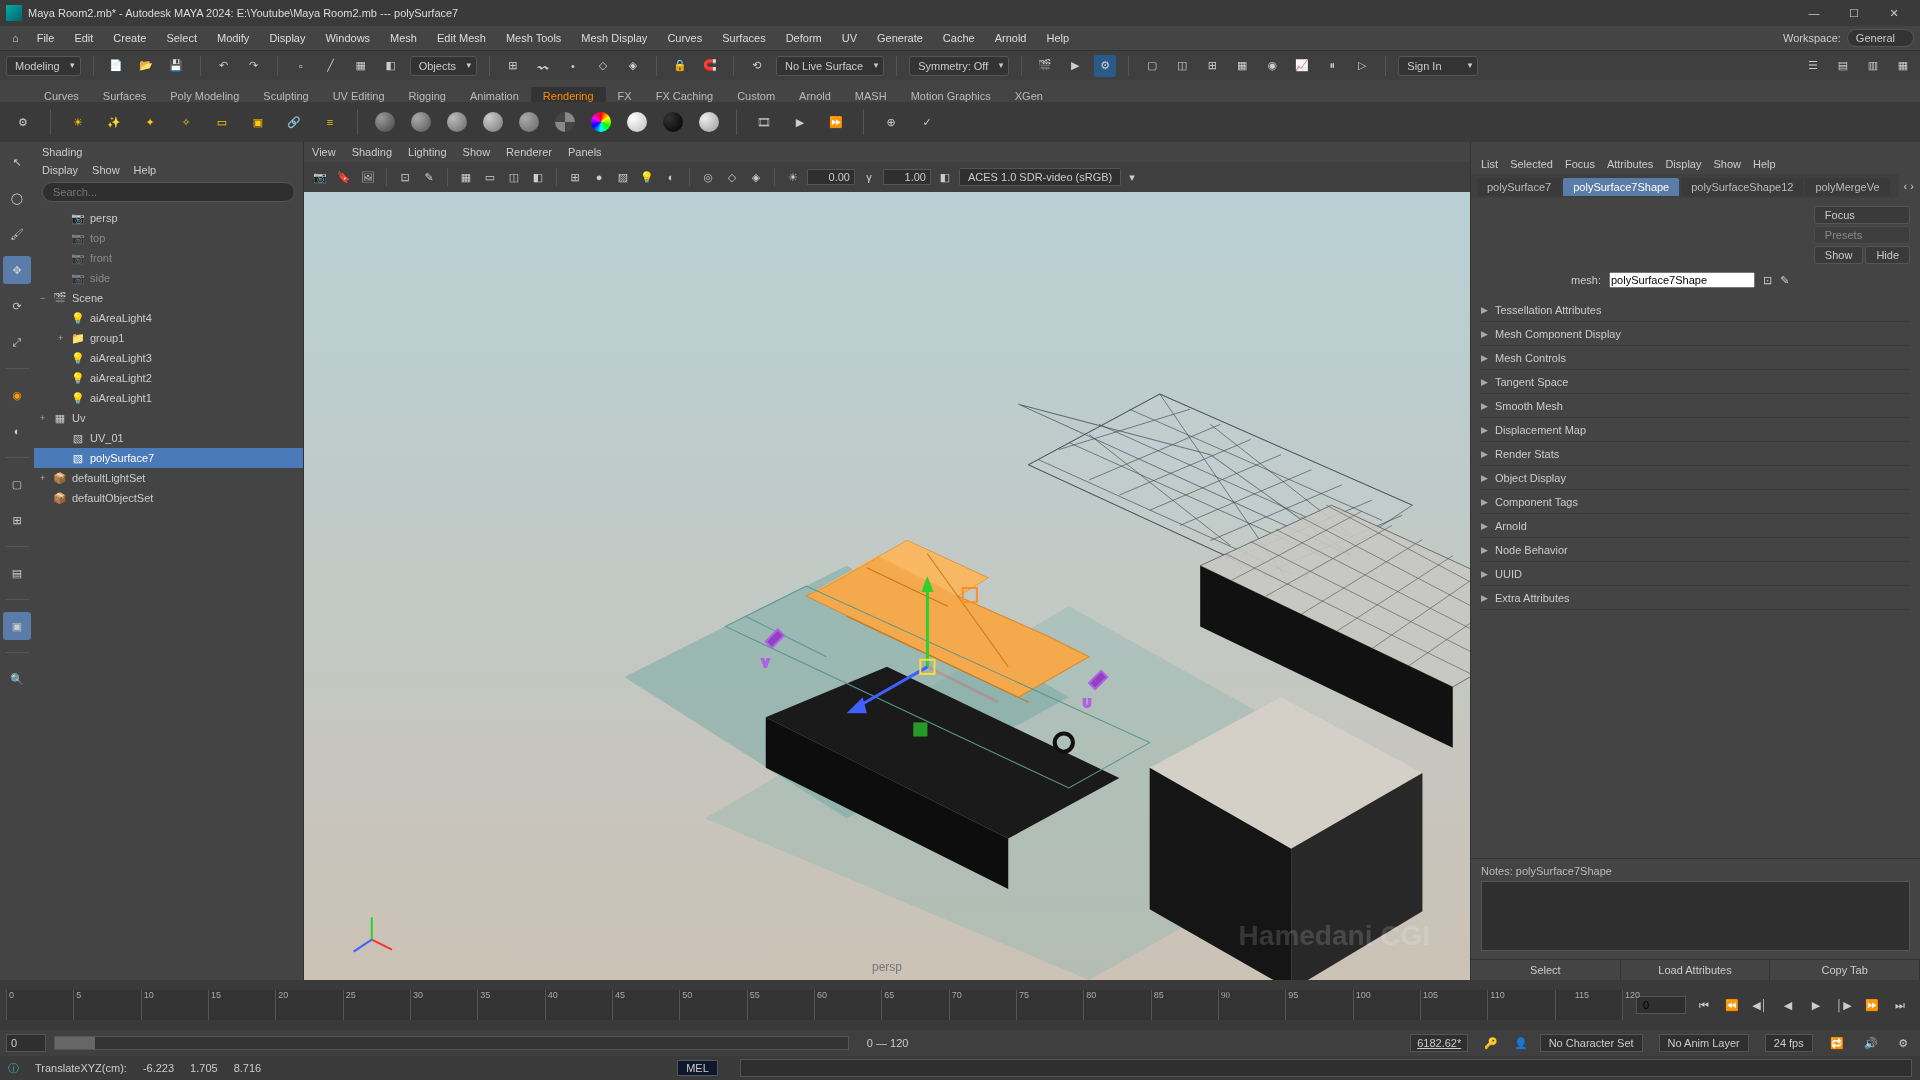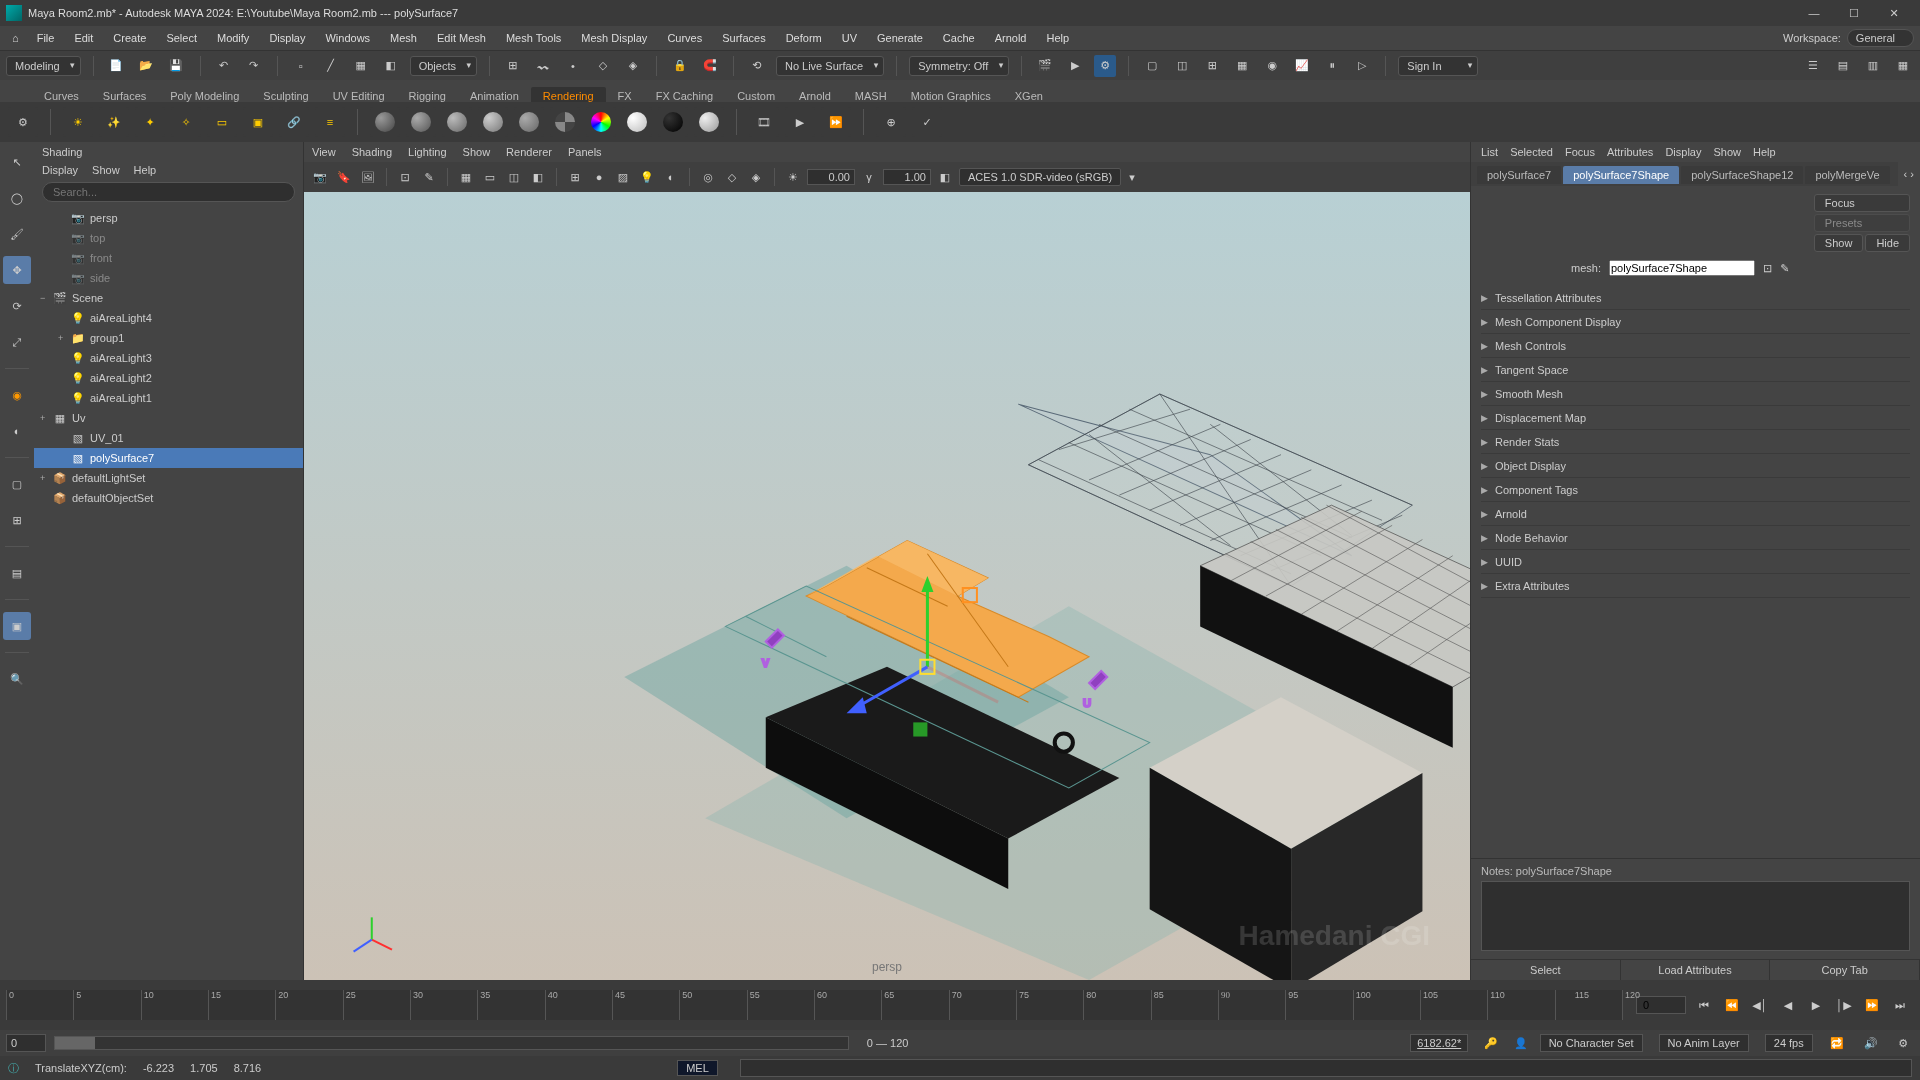--- a/index.html
+++ b/index.html
@@ -44,21 +44,21 @@
 .vp-toolbar .tb-btn { width: 20px; height: 20px; display: flex; align-items: center; justify-content: center; }
 .vp-toolbar .sep { width: 1px; height: 18px; background: #555; margin: 0 4px; }
 .vp-toolbar .numbox { width: 48px; background: #2f2f2f; border: 1px solid #555; padding: 1px 4px; text-align: right; color: #ccc; }
 .vp-toolbar .ddlong { background: #2f2f2f; border: 1px solid #555; padding: 2px 8px; border-radius: 2px; }
 .canvas { flex: 1; position: relative; background: linear-gradient(180deg, #b8d0d4 0%, #ccc2b6 100%); overflow: hidden; }
 .canvas svg { position: absolute; inset: 0; width: 100%; height: 100%; }
 .canvas .cursor { position: absolute; left: 640px; top: 410px; pointer-events: none; }
 .canvas .camlabel { position: absolute; bottom: 6px; left: 50%; transform: translateX(-50%); color: #777; font-size: 12px; }
 .canvas .watermark { position: absolute; right: 40px; bottom: 28px; color: rgba(255,255,255,0.15); font-size: 28px; font-weight: 600; }
 .attr-panel { width: 450px; background: #444; display: flex; flex-direction: column; border-left: 1px solid #333; }
-.attr-menu { display: flex; gap: 12px; padding: 4px 10px; }
+.attr-menu { display: flex; gap: 12px; padding: 4px 10px; margin-top: 12px; }
 .attr-tabs { display: flex; gap: 2px; padding: 2px 6px; background: #3f3f3f; height: 24px; align-items: flex-end; }
 .attr-tabs .atab { padding: 3px 10px; background: #3a3a3a; border-radius: 2px 2px 0 0; color: #bbb; cursor: pointer; }
 .attr-tabs .atab.active { background: #5a7ca8; color: #fff; }
 .attr-header { display: flex; align-items: center; gap: 8px; padding: 8px 10px; }
 .attr-header .btn { padding: 2px 10px; border: 1px solid #555; border-radius: 3px; background: #3a3a3a; }
 .attr-sections { flex: 1; overflow: auto; padding: 0 10px; }
 .attr-sections .sec { display: flex; align-items: center; height: 24px; border-bottom: 1px solid #3a3a3a; cursor: pointer; }
 .attr-sections .sec .arrow { width: 14px; font-size: 9px; color: #aaa; }
 .notes-area { padding: 6px 10px; border-top: 1px solid #333; }
 .notes-area .label { color: #bbb; }

